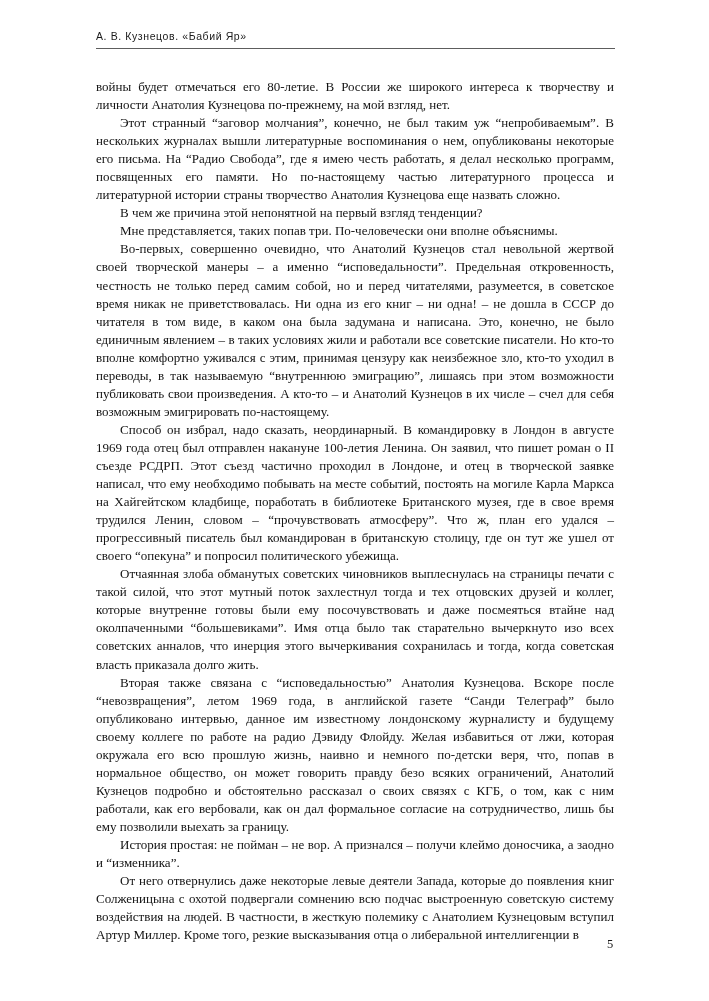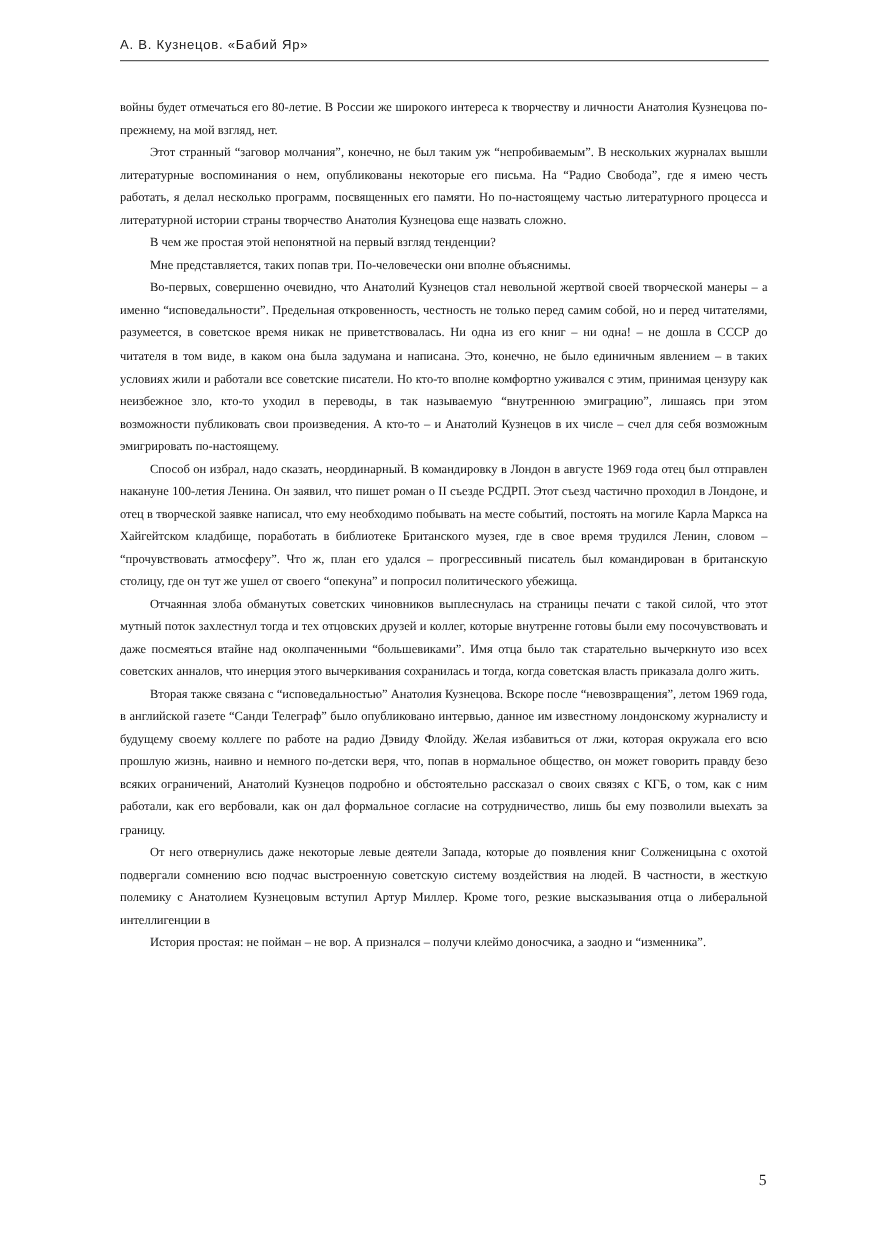--- a/index.html
+++ b/index.html
@@ -33,21 +33,21 @@
   .header .rule {
     margin-top: 6px;
     border-bottom: 1px solid #5d5d5d;
     width: 519px;
   }
   .content {
     position: absolute;
     left: 96px;
     top: 78px;
     width: 518px;
-    font-size: 10px;
+    font-size: 13px;
     line-height: 18.05px;
     color: #121212;
     text-align: justify;
     text-justify: inter-word;
     hyphens: manual;
   }
   .content p {
     margin: 0;
     text-indent: 24px;
   }
@@ -68,25 +68,25 @@
 <div class="page">
 
   <div class="header">
     <div>А. В. Кузнецов. «Бабий Яр»</div>
     <div class="rule"></div>
   </div>
 
   <div class="content">
     <p class="noindent">войны будет отмечаться его 80-летие. В России же широкого интереса к творчеству и личности Анатолия Кузнецова по-прежнему, на мой взгляд, нет.</p>
     <p>Этот странный “заговор молчания”, конечно, не был таким уж “непробиваемым”. В нескольких журналах вышли литературные воспоминания о нем, опубликованы некоторые его письма. На “Радио Свобода”, где я имею честь работать, я делал несколько программ, посвященных его памяти. Но по-настоящему частью литературного процесса и литературной истории страны творчество Анатолия Кузнецова еще назвать сложно.</p>
-    <p>В чем же простая этой непонятной на первый взгляд тенденции?</p>
+    <p>В чем же причина этой непонятной на первый взгляд тенденции?</p>
     <p>Мне представляется, таких попав три. По-человечески они вполне объяснимы.</p>
     <p>Во-первых, совершенно очевидно, что Анатолий Кузнецов стал невольной жертвой своей творческой манеры – а именно “исповедальности”. Предельная откровенность, честность не только перед самим собой, но и перед читателями, разумеется, в советское время никак не приветствовалась. Ни одна из его книг – ни одна! – не дошла в СССР до читателя в том виде, в каком она была задумана и написана. Это, конечно, не было единичным явлением – в таких условиях жили и работали все советские писатели. Но кто-то вполне комфортно уживался с этим, принимая цензуру как неизбежное зло, кто-то уходил в переводы, в так называемую “внутреннюю эмиграцию”, лишаясь при этом возможности публиковать свои произведения. А кто-то – и Анатолий Кузнецов в их числе – счел для себя возможным эмигрировать по-настоящему.</p>
     <p>Способ он избрал, надо сказать, неординарный. В командировку в Лондон в августе 1969 года отец был отправлен накануне 100-летия Ленина. Он заявил, что пишет роман о II съезде РСДРП. Этот съезд частично проходил в Лондоне, и отец в творческой заявке написал, что ему необходимо побывать на месте событий, постоять на могиле Карла Маркса на Хайгейтском кладбище, поработать в библиотеке Британского музея, где в свое время трудился Ленин, словом – “прочувствовать атмосферу”. Что ж, план его удался – прогрессивный писатель был командирован в британскую столицу, где он тут же ушел от своего “опекуна” и попросил политического убежища.</p>
     <p>Отчаянная злоба обманутых советских чиновников выплеснулась на страницы печати с такой силой, что этот мутный поток захлестнул тогда и тех отцовских друзей и коллег, которые внутренне готовы были ему посочувствовать и даже посмеяться втайне над околпаченными “большевиками”. Имя отца было так старательно вычеркнуто изо всех советских анналов, что инерция этого вычеркивания сохранилась и тогда, когда советская власть приказала долго жить.</p>
     <p>Вторая также связана с “исповедальностью” Анатолия Кузнецова. Вскоре после “невозвращения”, летом 1969 года, в английской газете “Санди Телеграф” было опубликовано интервью, данное им известному лондонскому журналисту и будущему своему коллеге по работе на радио Дэвиду Флойду. Желая избавиться от лжи, которая окружала его всю прошлую жизнь, наивно и немного по-детски веря, что, попав в нормальное общество, он может говорить правду безо всяких ограничений, Анатолий Кузнецов подробно и обстоятельно рассказал о своих связях с КГБ, о том, как с ним работали, как его вербовали, как он дал формальное согласие на сотрудничество, лишь бы ему позволили выехать за границу.</p>
+    <p>История простая: не пойман – не вор. А признался – получи клеймо доносчика, а заодно и “изменника”.</p>
     <p>От него отвернулись даже некоторые левые деятели Запада, которые до появления книг Солженицына с охотой подвергали сомнению всю подчас выстроенную советскую систему воздействия на людей. В частности, в жесткую полемику с Анатолием Кузнецовым вступил Артур Миллер. Кроме того, резкие высказывания отца о либеральной интеллигенции в</p>
-    <p>История простая: не пойман – не вор. А признался – получи клеймо доносчика, а заодно и “изменника”.</p>
   </div>
 
   <div class="pagenum">5</div>
 
 </div>
 
 </body></html>

